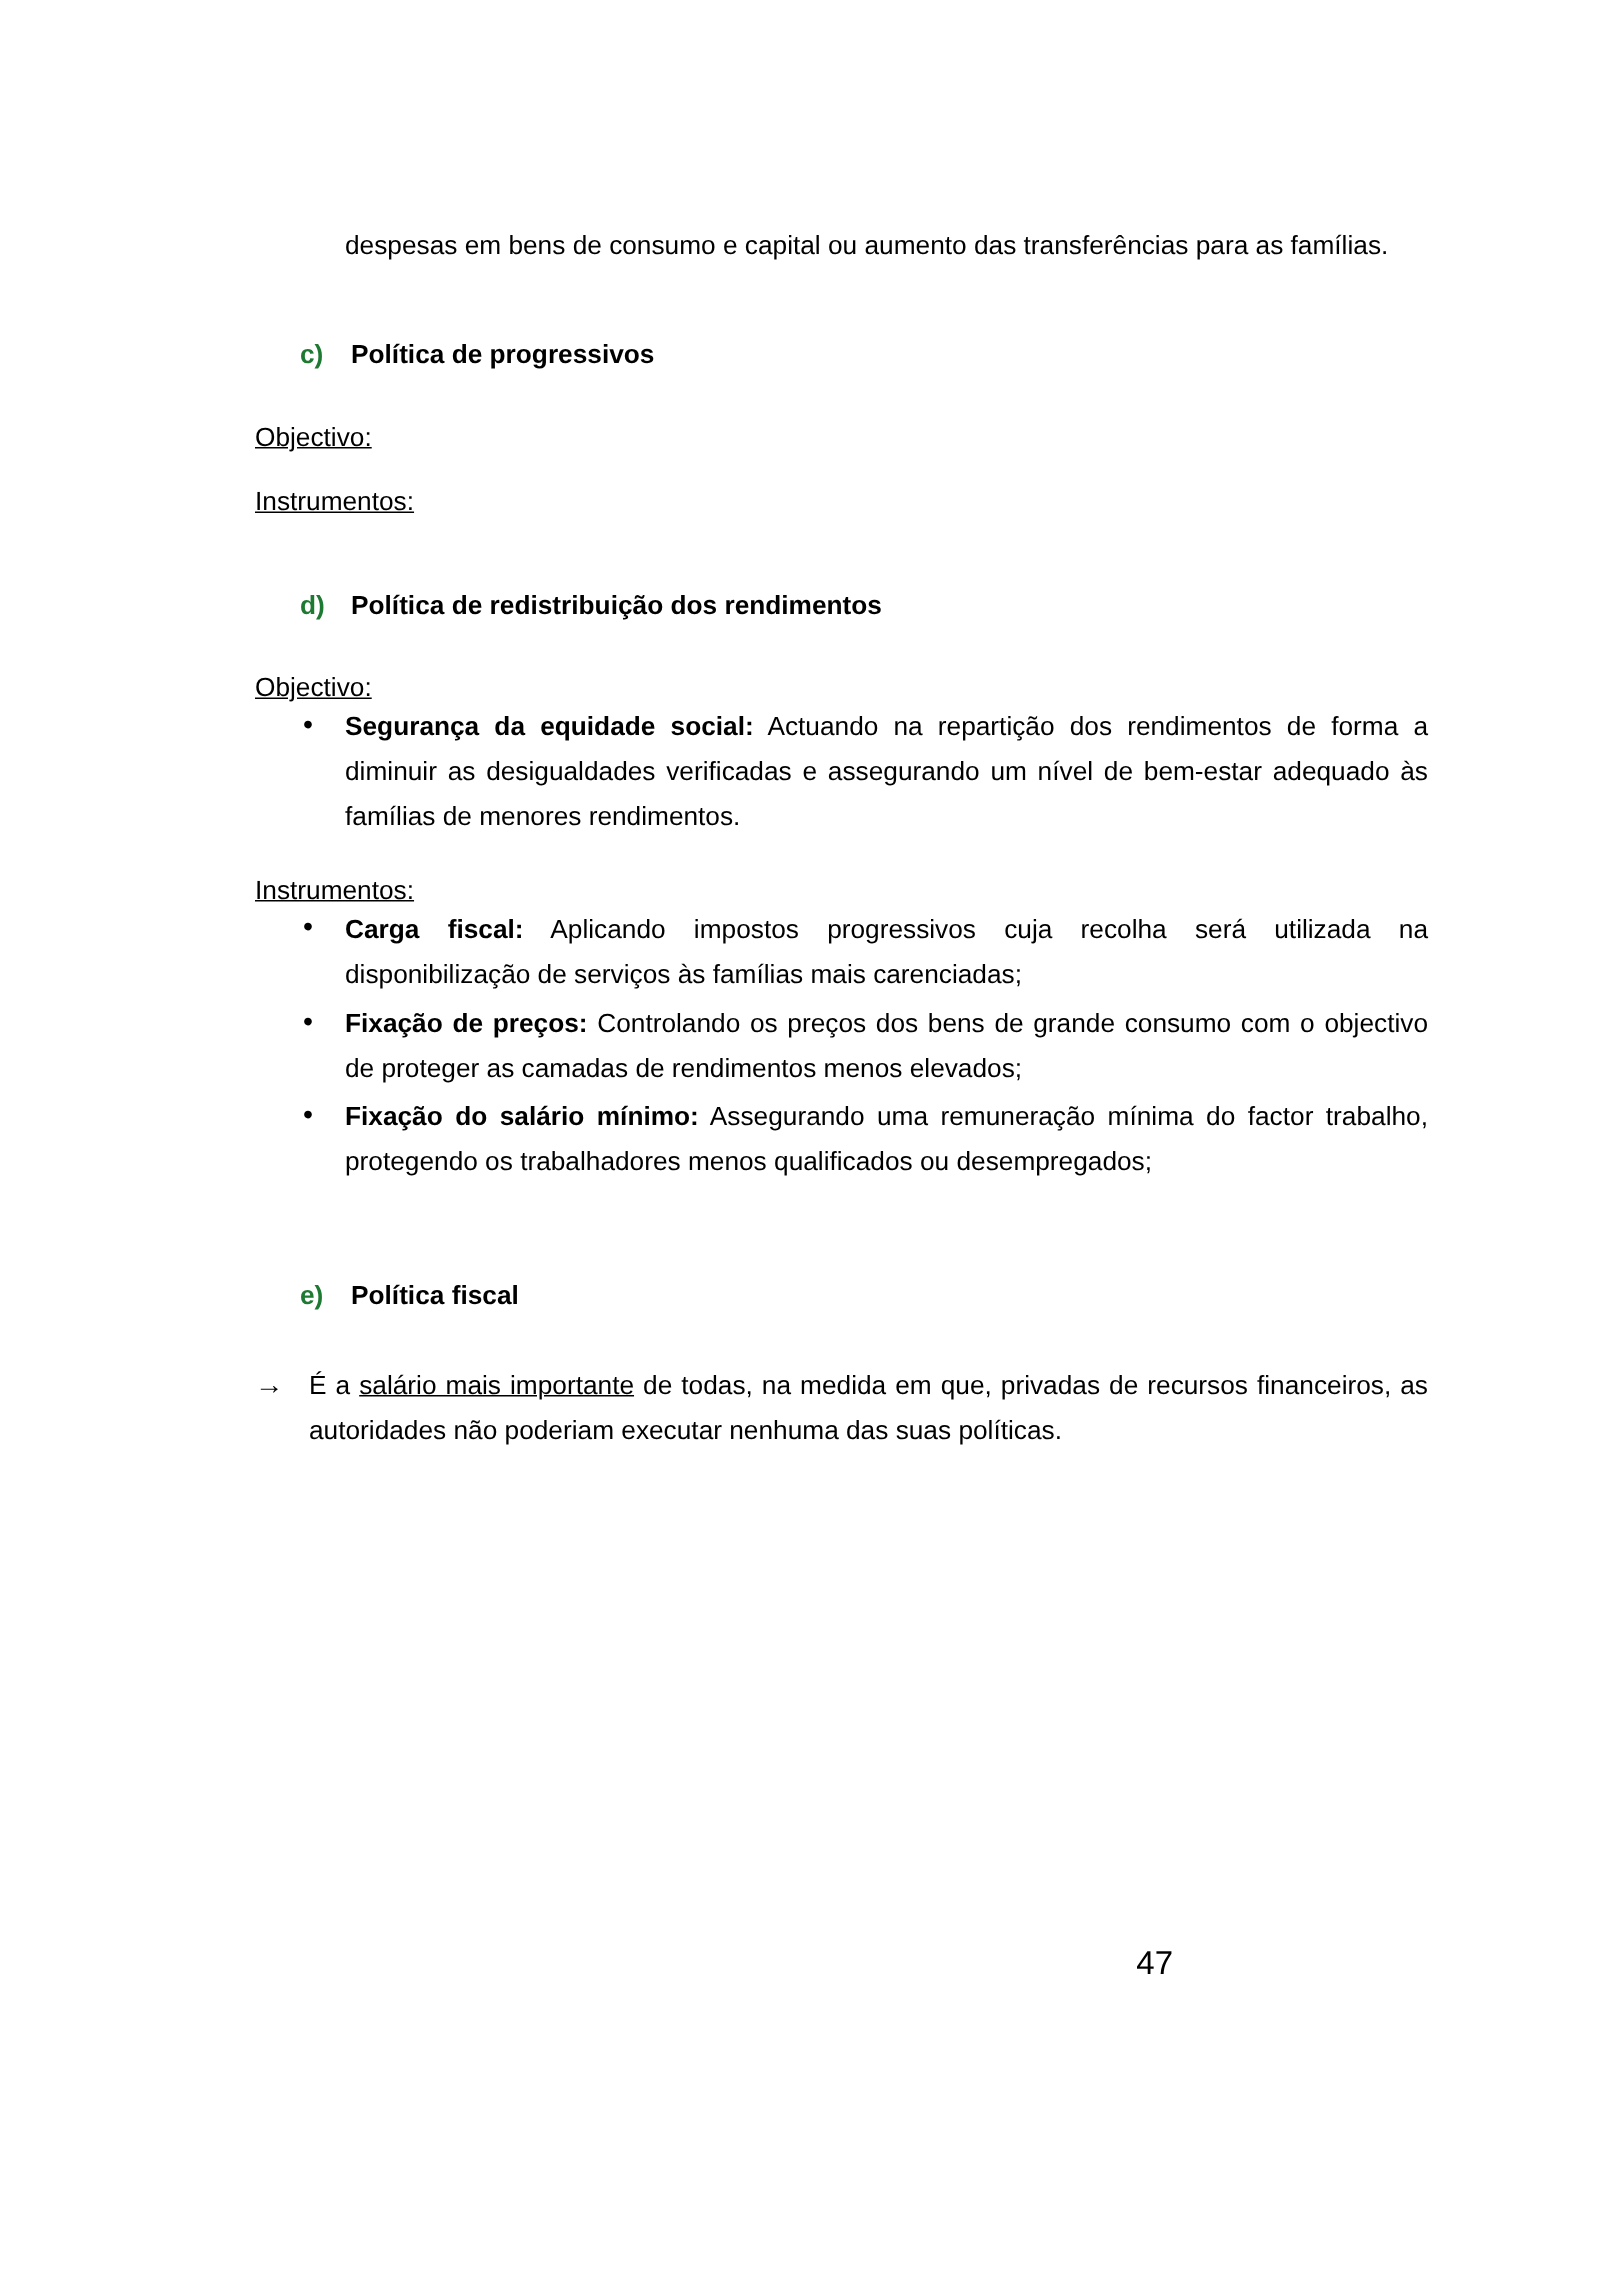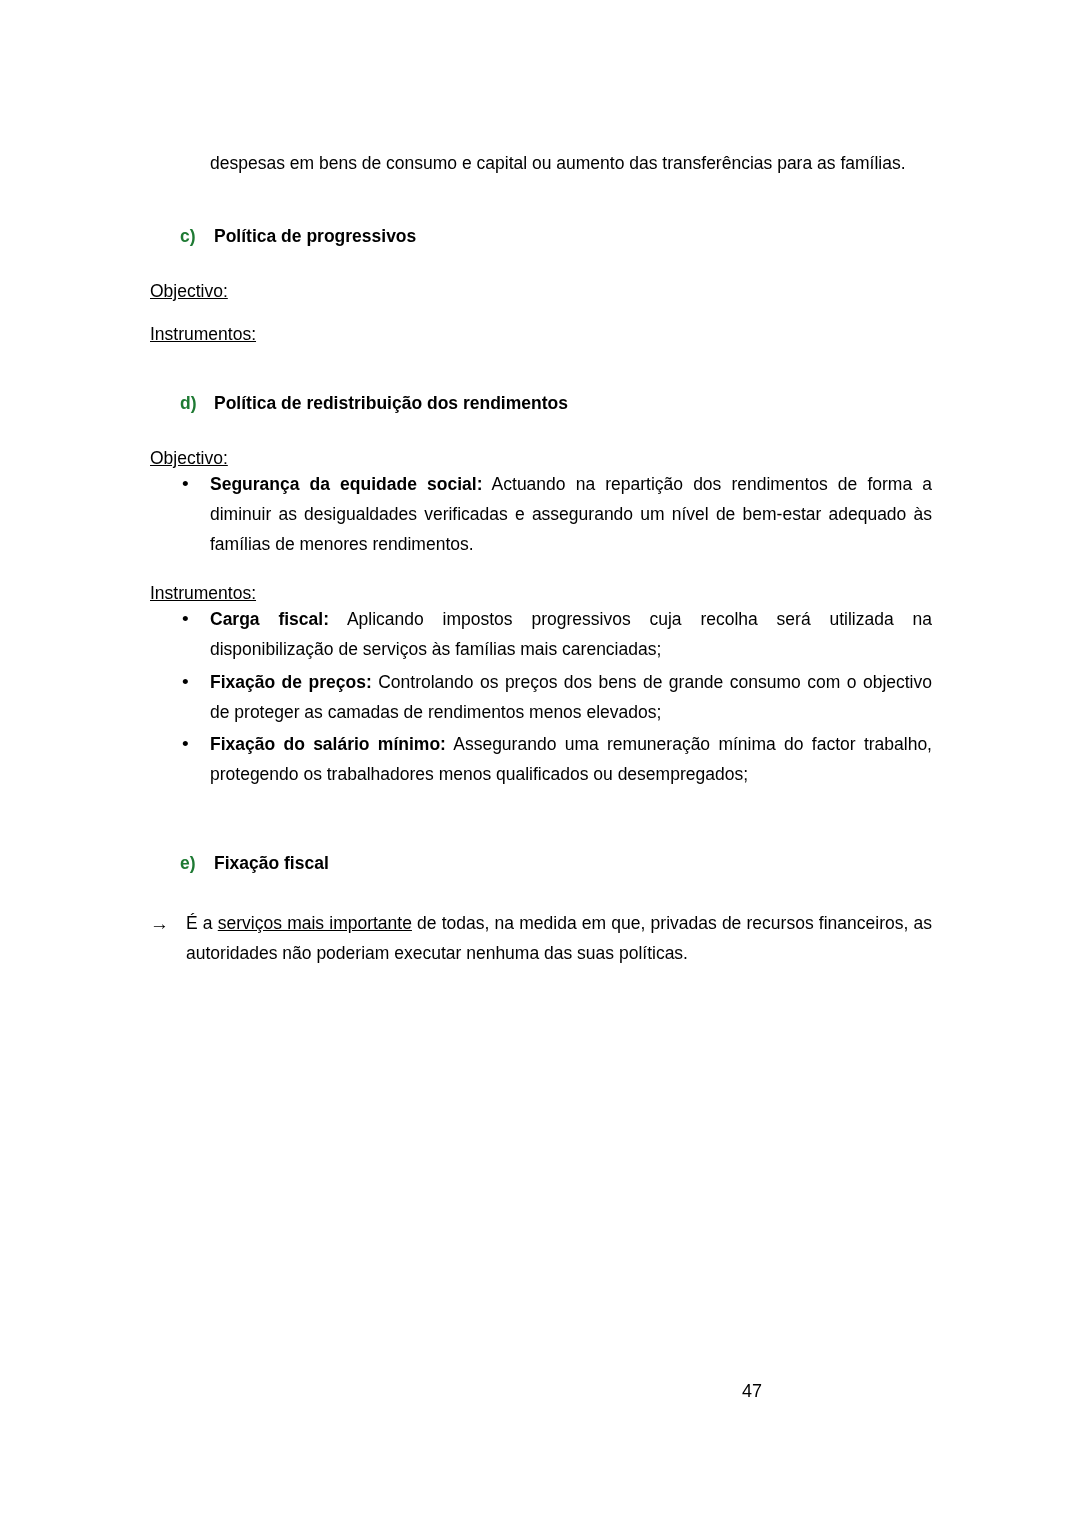--- a/index.html
+++ b/index.html
@@ -8,20 +8,21 @@
     background: #ffffff;
   }
   .page {
     position: relative;
     width: 910px;
     height: 1527px;
     background: #ffffff;
     font-family: "Liberation Sans", sans-serif;
     color: #000000;
     box-sizing: border-box;
+    margin-left: 20px;
   }
   .content {
     position: absolute;
     left: 150px;
     top: 148px;
     width: 782px;
   }
   .para {
     font-size: 17.5px;
     line-height: 1.72;
@@ -92,22 +93,22 @@
     font-size: 19px;
   }
   .u { text-decoration: underline; }
   .sp-xs { height: 14px; }
   .sp-s { height: 22px; }
   .sp-m { height: 34px; }
   .sp-l { height: 48px; }
   .page-number {
     position: absolute;
     right: 148px;
-    top: 1381px;
-    font-size: 18px;
+    top: 1296px;
+    font-size: 22px;
     text-align: right;
   }
 </style>
 </head>
 <body>
 
 <div class="page">
   <div class="content">
 
     <p class="para indent">despesas em bens de consumo e capital ou aumento das transferências para as famílias.</p>
@@ -163,25 +164,25 @@
         <b>Fixação do salário mínimo:</b><span> Assegurando uma remuneração mínima do factor trabalho, protegendo os trabalhadores menos qualificados ou desempregados;</span>
       </li>
     </ul>
 
     <div class="sp-l"></div>
     <div class="sp-xs"></div>
 
     
     <div class="heading-row">
       <span class="heading-letter">e)</span>
-      <span class="heading-text">Fixação fiscal</span>
+      <span class="heading-text">Política fiscal</span>
     </div>
 
     <div class="sp-m"></div>
 
     <div class="arrow-item">
-      <span>É a </span><span class="u">serviços mais importante</span><span> de todas, na medida em que, privadas de recursos financeiros, as autoridades não poderiam executar nenhuma das suas políticas.</span>
+      <span>É a </span><span class="u">salário mais importante</span><span> de todas, na medida em que, privadas de recursos financeiros, as autoridades não poderiam executar nenhuma das suas políticas.</span>
     </div>
 
   </div>
 
   <div class="page-number">47</div>
 </div>
 
 </body></html>

